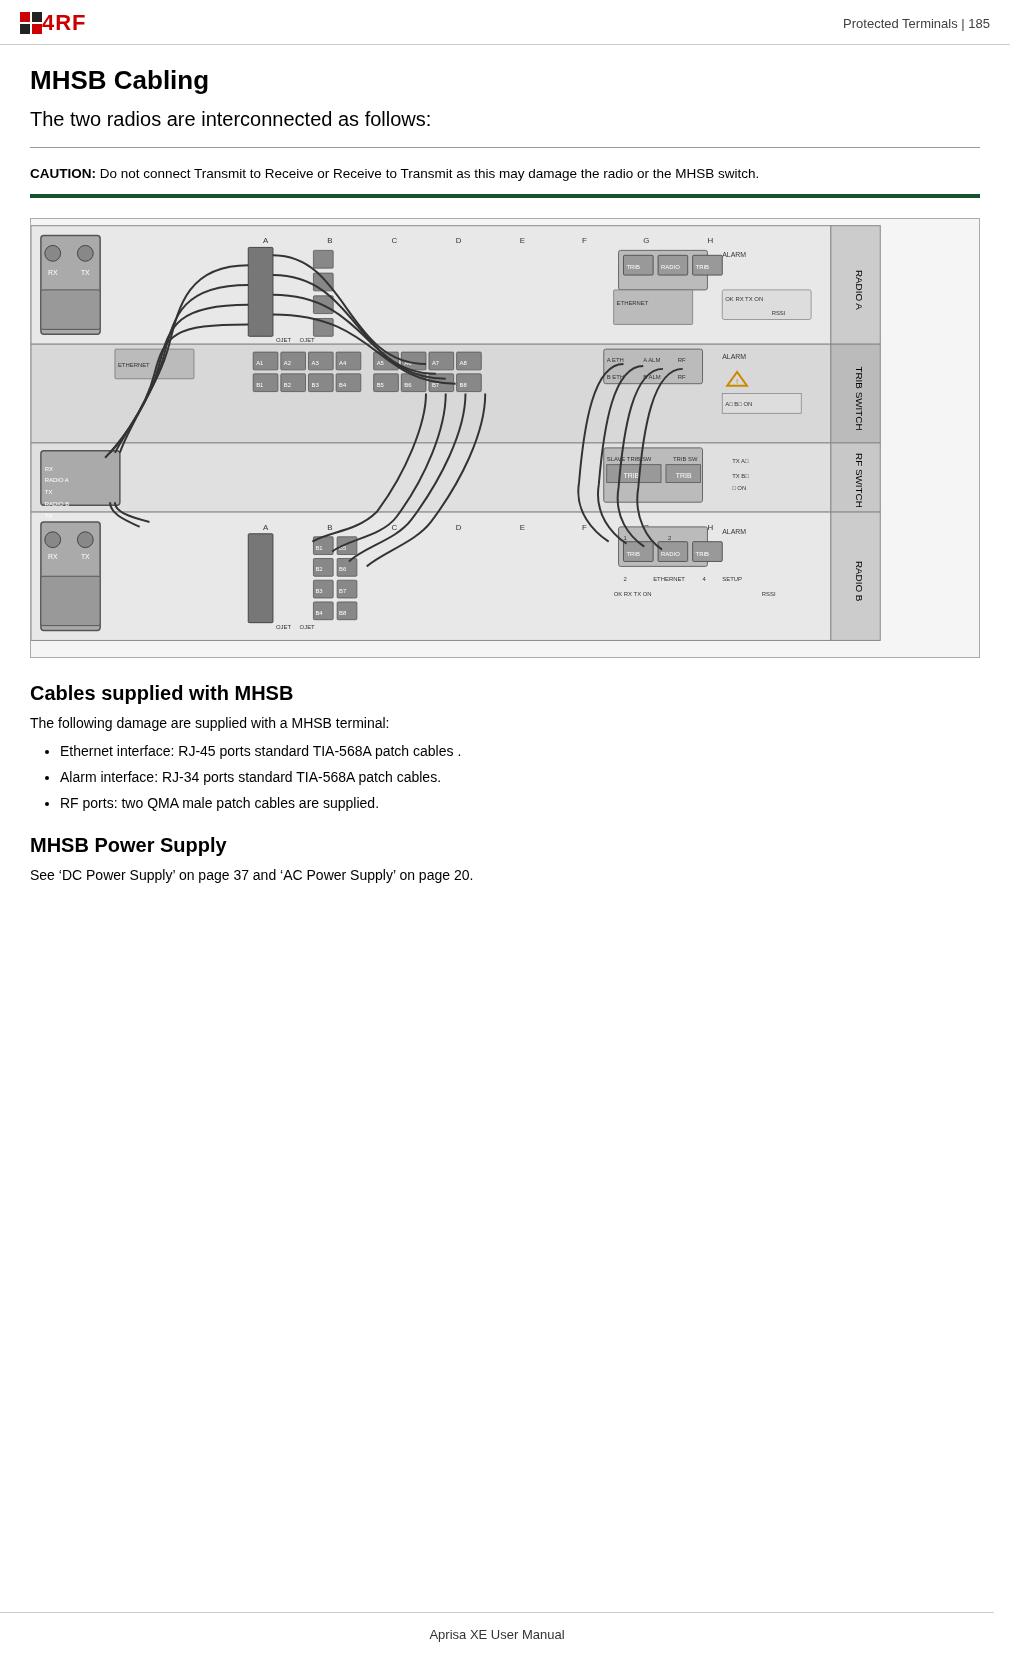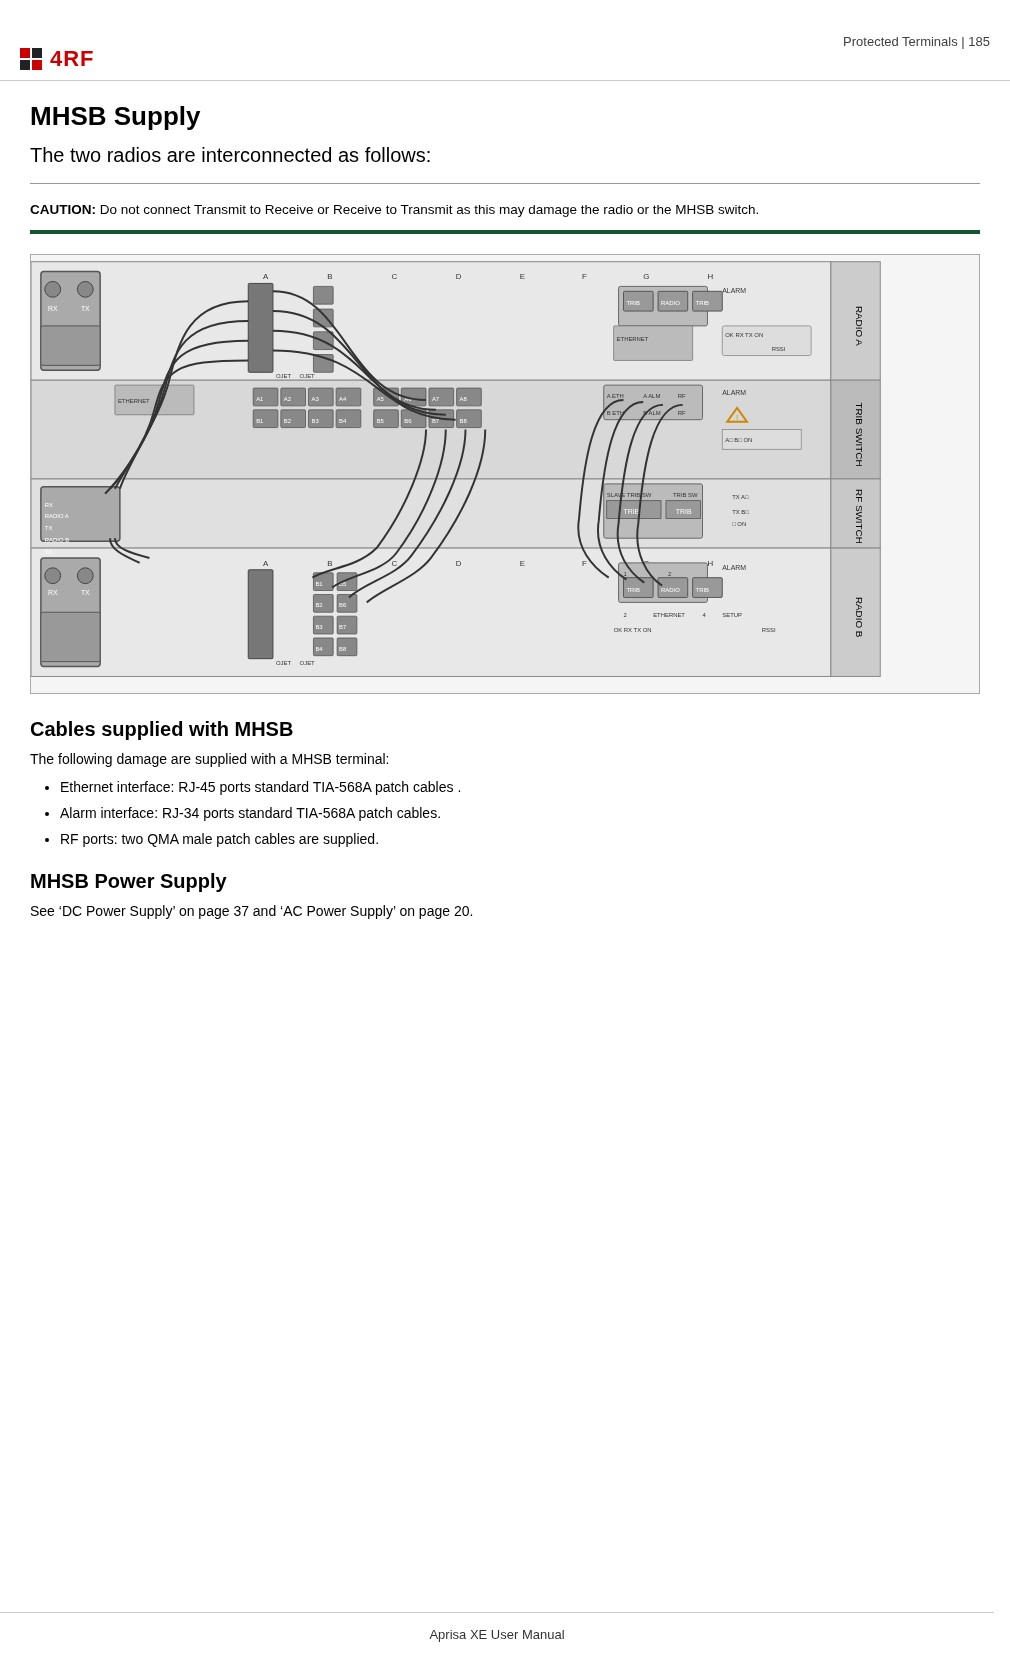--- a/index.html
+++ b/index.html
@@ -19,22 +19,20 @@
       display: flex;
       justify-content: space-between;
       align-items: center;
       padding: 10px 20px 8px 20px;
       border-bottom: 1px solid #cccccc;
     }
 
     .logo-area {
       display: flex;
       align-items: center;
-      gap: 8px;
-      margin-top: 36px;
     }
 
     .logo-squares {
       display: grid;
       grid-template-columns: 1fr 1fr;
       gap: 2px;
       width: 22px;
       height: 22px;
     }
 
@@ -166,21 +164,21 @@
       <div class="logo-sq black"></div>
       <div class="logo-sq red"></div>
     </div>
     <span class="logo-text">4RF</span>
   </div>
   <div class="header-right">Protected Terminals  |  185</div>
 </div>
 
 <div class="content">
 
-  <h1 class="page-title">MHSB Supply</h1>
+  <h1 class="page-title">MHSB Cabling</h1>
 
   <p class="intro-text">The two radios are interconnected as follows:</p>
 
   <hr class="divider">
 
   <div class="caution-box">
     <span class="caution-label">CAUTION:</span><span> Do not connect Transmit to Receive or Receive to Transmit as this may damage the radio or the MHSB switch.</span>
   </div>
 
   <div class="diagram-container">

